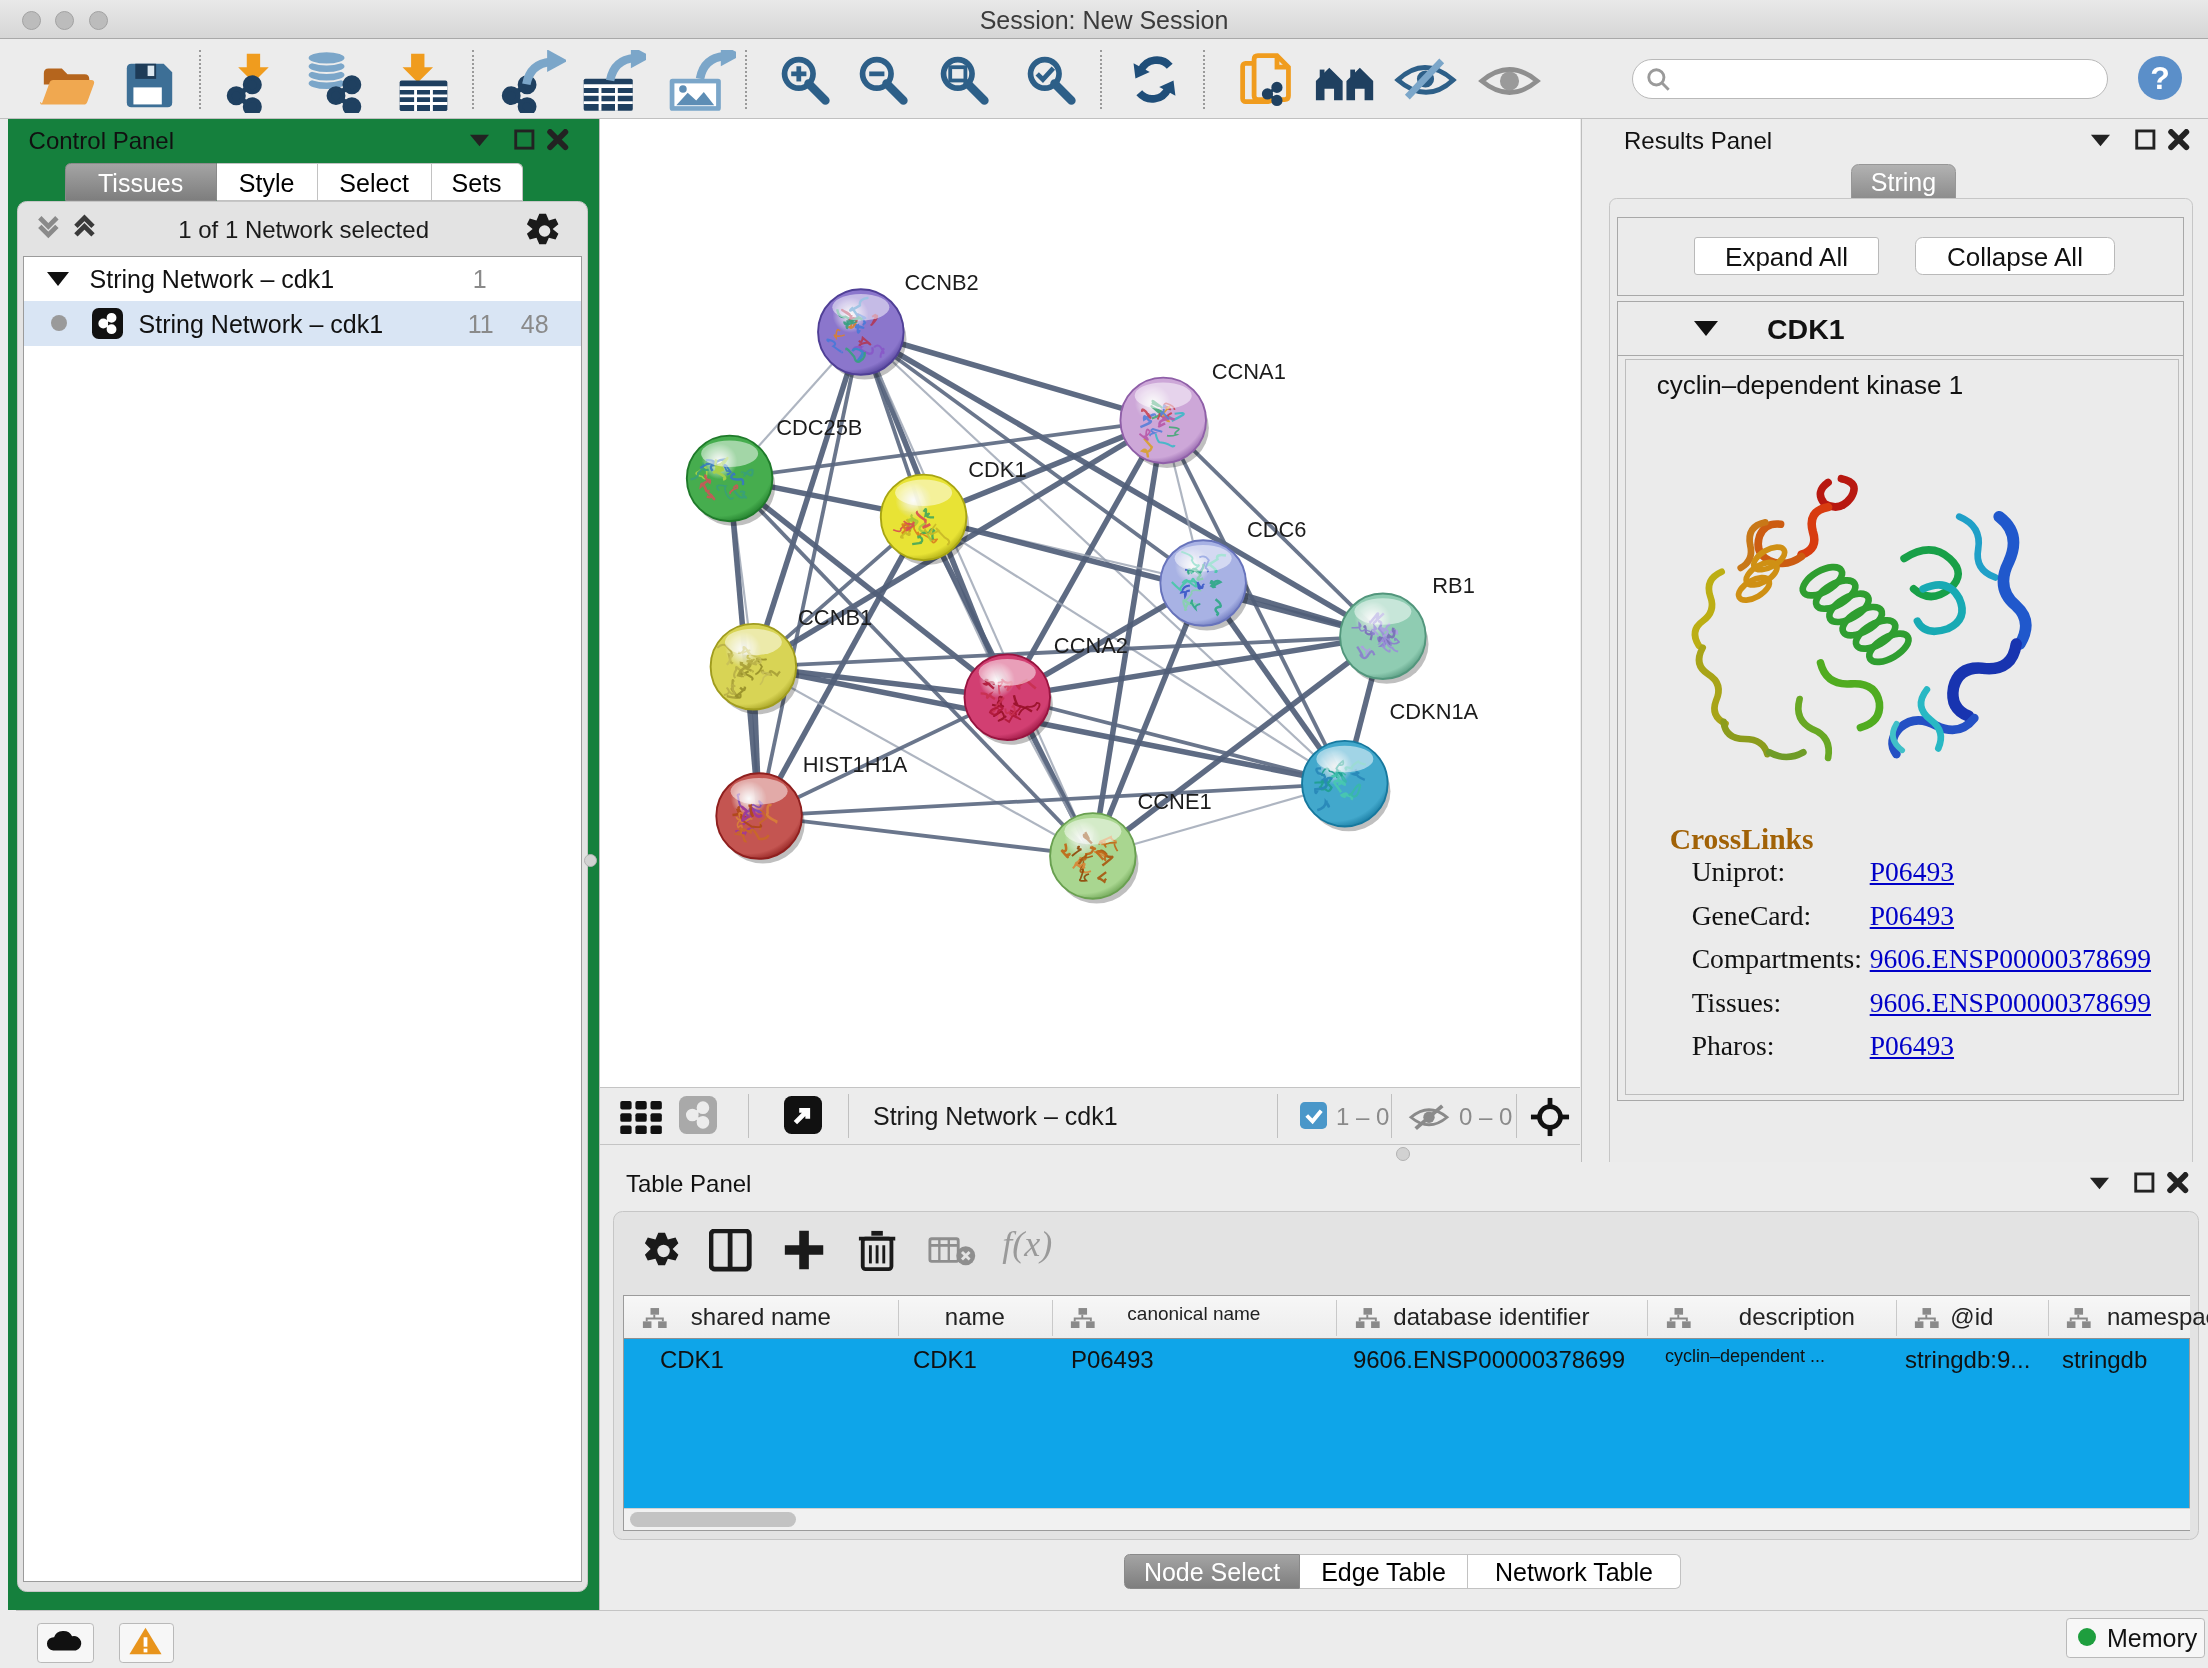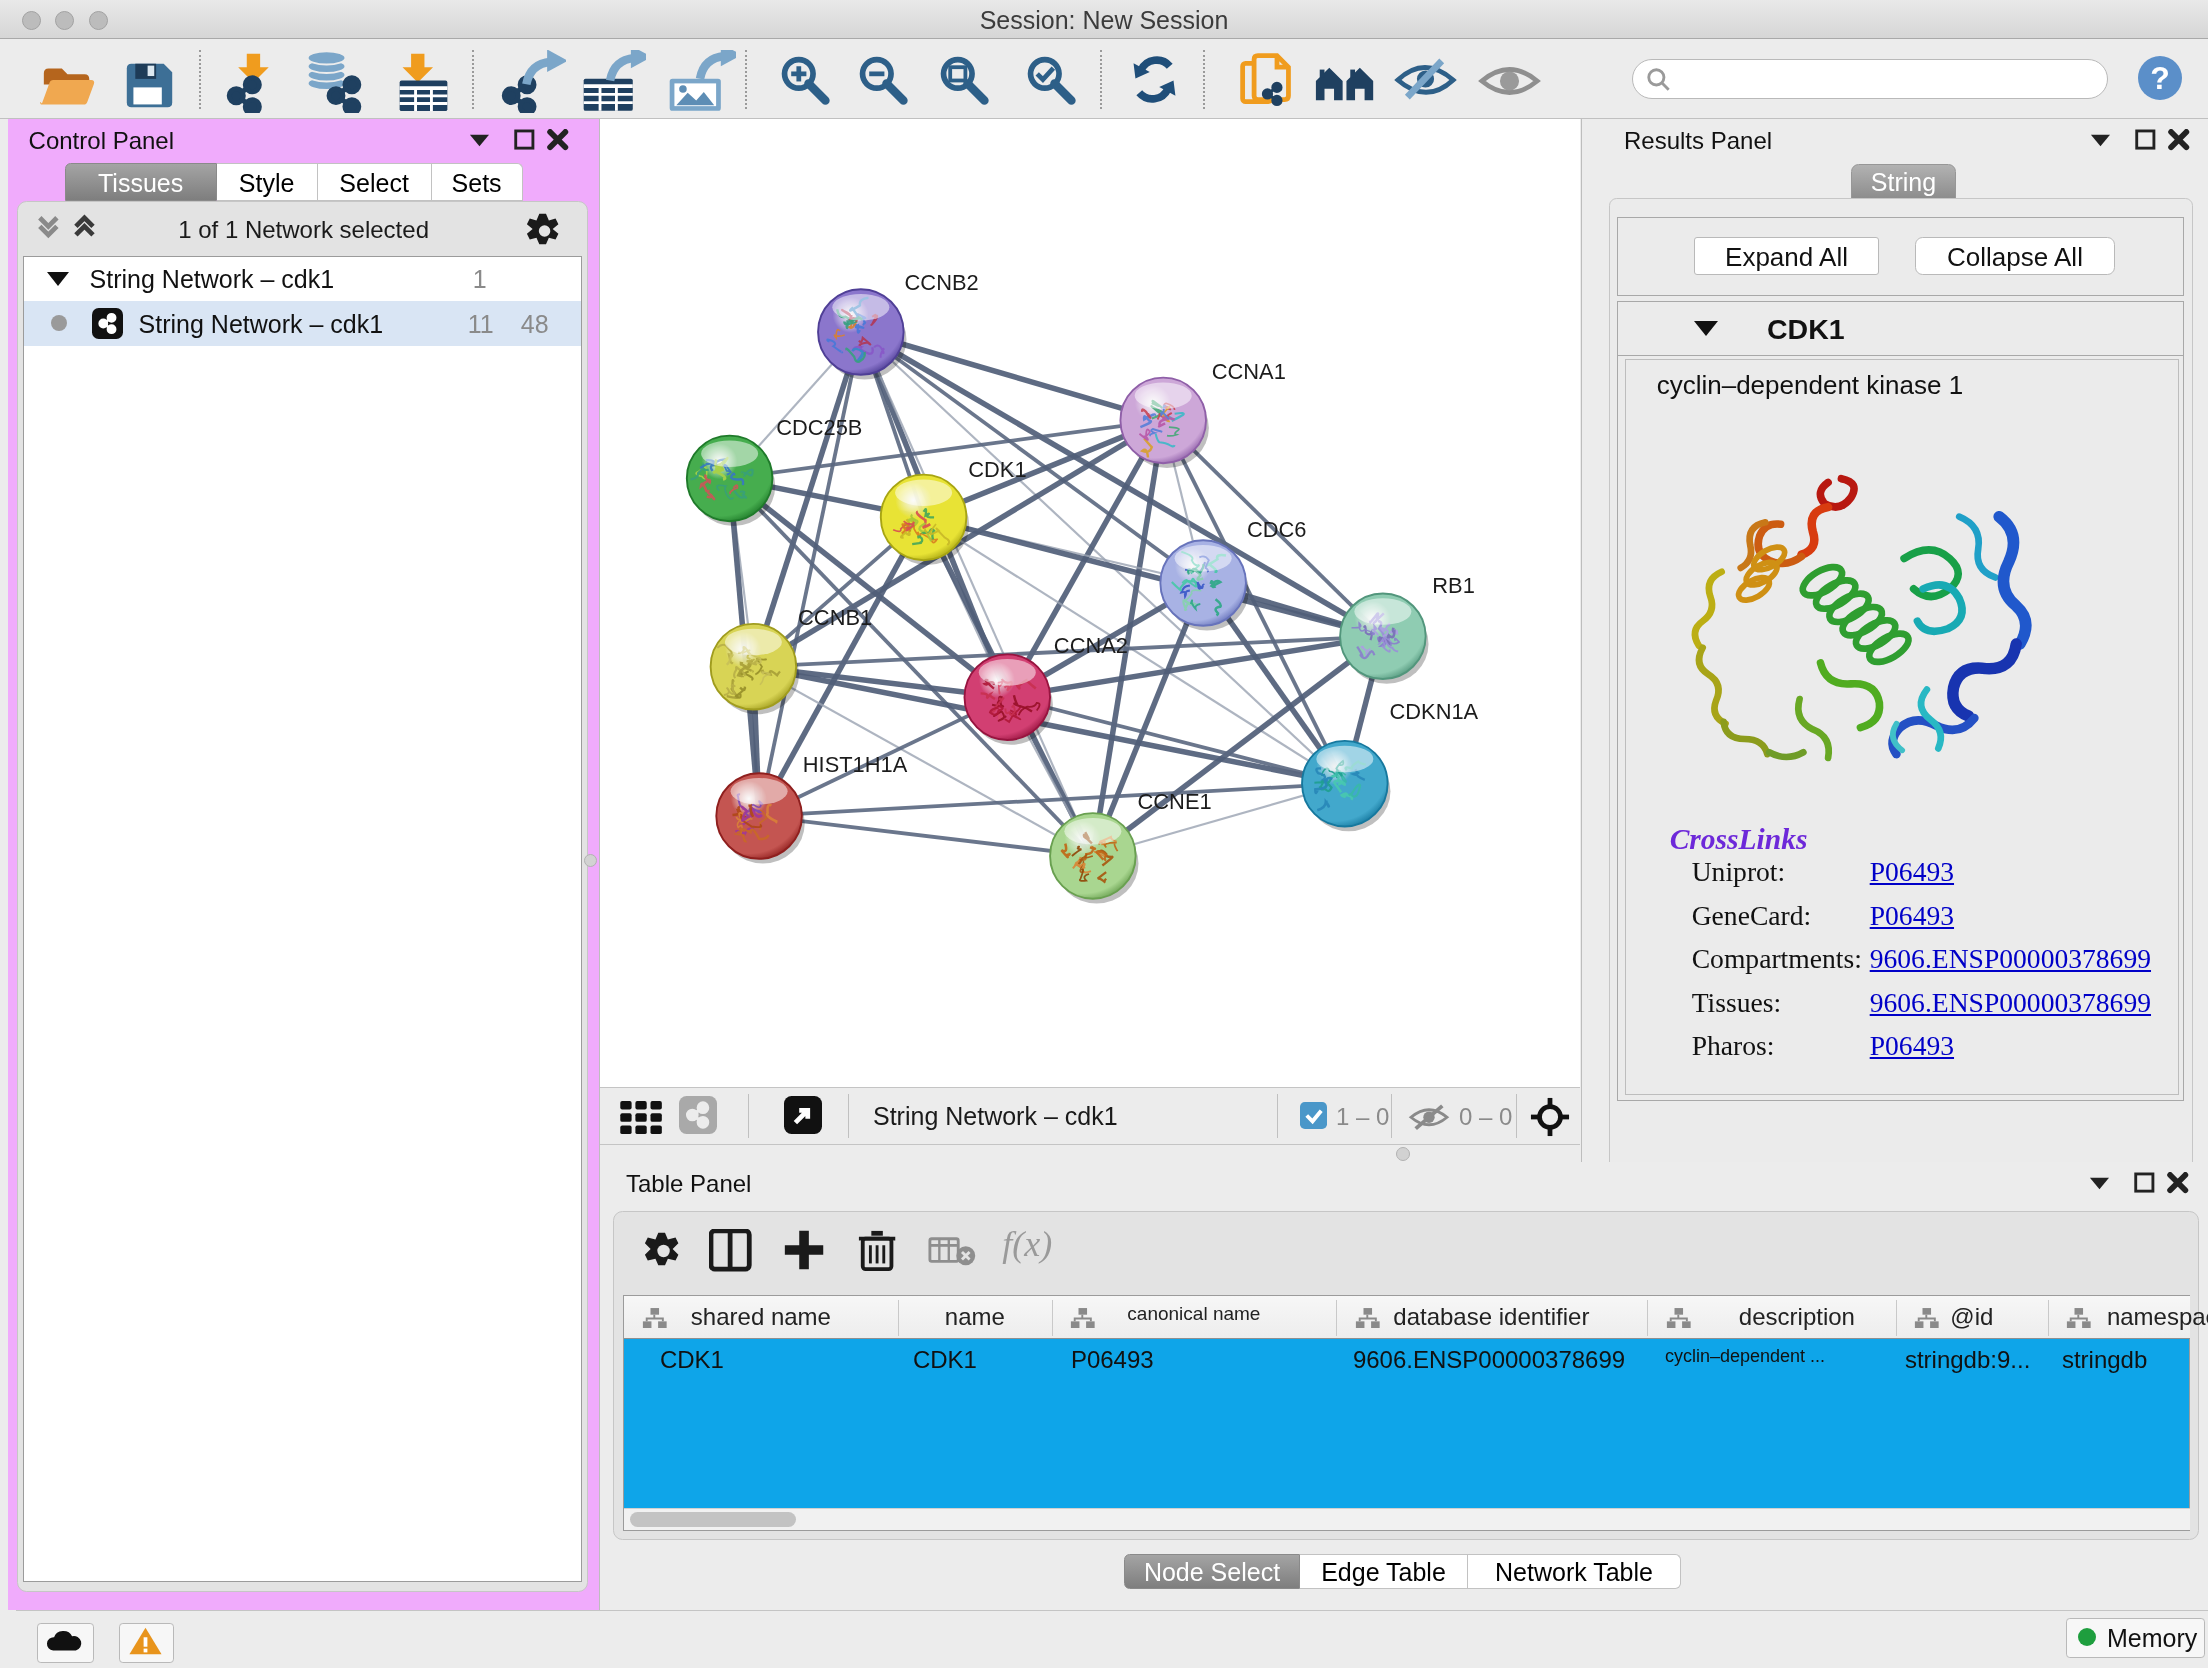--- a/index.html
+++ b/index.html
@@ -151,21 +151,21 @@
       </svg></div>
     <div class="abs" style="left:1632px;top:20px;width:476px;height:40px;background:#ffffff;border:1.9px solid #b9b9b9;border-radius:20px;">
 <svg width="28.5" height="28.5" viewBox="0 0 30 30" style="position:absolute;left:11.4px;top:4.8px;">
         <circle cx="13" cy="13" r="8" stroke="#9a9a9a" stroke-width="3" fill="none"></circle>
         <line x1="19" y1="19" x2="26" y2="26" stroke="#9a9a9a" stroke-width="3"></line>
       </svg>
 </div>
     <div class="abs" style="left:2138px;top:17px;width:44px;height:44px;border-radius:50%;background:#5b8fc9;color:#fff;font-size:32px;font-weight:bold;text-align:center;line-height:44px;">?</div>
   </div>
 <div class="abs" style="left:0;top:118px;width:2208px;height:1px;background:#c0c0c0;"></div>
-<div class="abs" style="left:7.6px;top:119px;width:592px;height:1491px;background:#f0abfc;border-right:1px solid #bdbdbd;">
+<div class="abs" style="left:7.6px;top:119px;width:592px;height:1491px;background:#15803d;border-right:1px solid #bdbdbd;">
     <div class="abs hdr" style="left:21px;top:7.6px;">Control Panel</div>
     <div class="abs" style="left:460px;top:9.5px;"><svg width="105" height="23" viewBox="0 0 110 24" style="">
         <path d="M 2 6 l 20 0 l -10 12 z" fill="#222"></path>
         <rect x="50" y="2" width="18" height="18" fill="none" stroke="#222" stroke-width="3"></rect>
         <path d="M 86 3 l 16 16 M 102 3 l -16 16" stroke="#222" stroke-width="6" stroke-linecap="round"></path>
       </svg></div>
     <div class="abs" style="left:57px;top:44px;width:457px;height:38px;">
 <div class="abs" style="left:0;top:0;width:152px;height:38px;background:linear-gradient(#a4a4a4,#7e7e7e);border:1px solid #8a8a8a;border-radius:5.7px 0 0 0;color:#fff;text-align:center;line-height:38px;font-size:25px;">Tissues</div>
 <div class="abs" style="left:152px;top:0;width:101px;height:38px;background:#fff;border:1px solid #c2c2c2;border-left:none;text-align:center;line-height:38px;font-size:25px;">Style</div>
 <div class="abs" style="left:253px;top:0;width:114px;height:38px;background:#fff;border:1px solid #c2c2c2;border-left:none;text-align:center;line-height:38px;font-size:25px;">Select</div>
@@ -687,21 +687,21 @@
             <path d="M 150 206 q 6 24 32 22 q 26 -2 30 20 q 2 20 -20 26" stroke="#50ac20" stroke-width="8" fill="none" stroke-linecap="round"></path>
             <path d="M 128 244 q -6 22 14 32 q 20 8 16 30" stroke="#68a824" stroke-width="7" fill="none" stroke-linecap="round"></path>
             <path d="M 258 128 q 26 -12 38 10 q 10 22 -12 32 q -24 8 -32 -8" stroke="#18aab4" stroke-width="8" fill="none" stroke-linecap="round"></path>
             <path d="M 296 52 q 24 10 20 34 q -4 22 18 30" stroke="#20a0c8" stroke-width="7" fill="none" stroke-linecap="round"></path>
             <path d="M 338 52 q 24 18 10 48 q -14 28 8 46 q 18 16 4 40" stroke="#2058cc" stroke-width="12" fill="none" stroke-linecap="round"></path>
             <path d="M 356 186 q -4 28 -32 26 q -28 -4 -34 20 q -4 22 16 30" stroke="#1834b0" stroke-width="12" fill="none" stroke-linecap="round"></path>
             <path d="M 312 264 q -16 20 -40 8 q -22 -12 -38 2 q -14 14 -4 28" stroke="#2450c4" stroke-width="9" fill="none" stroke-linecap="round"></path>
             <path d="M 262 234 q -14 18 4 32 q 16 12 8 30" stroke="#28b8c4" stroke-width="7" fill="none" stroke-linecap="round"></path>
             <path d="M 230 270 q -10 16 6 28" stroke="#40c0c8" stroke-width="6" fill="none" stroke-linecap="round"></path>
           </svg></div>
-        <div class="abs" style="left:44px;top:463px;font-family:'Liberation Serif',serif;font-size:29.5px;font-weight:bold;color:#6d28d9;font-style:italic;">CrossLinks</div>
+        <div class="abs" style="left:44px;top:463px;font-family:'Liberation Serif',serif;font-size:29.5px;font-weight:bold;color:#a16207;">CrossLinks</div>
         <div class="abs" style="left:66px;top:496px;font-family:'Liberation Serif',serif;font-size:27.6px;color:#111;">Uniprot:</div>
         <div class="abs" style="left:244px;top:496px;font-family:'Liberation Serif',serif;font-size:27.6px;color:#0000c8;text-decoration:underline;">P06493</div>
         <div class="abs" style="left:66px;top:540px;font-family:'Liberation Serif',serif;font-size:27.6px;color:#111;">GeneCard:</div>
         <div class="abs" style="left:244px;top:540px;font-family:'Liberation Serif',serif;font-size:27.6px;color:#0000c8;text-decoration:underline;">P06493</div>
         <div class="abs" style="left:66px;top:583px;font-family:'Liberation Serif',serif;font-size:27.6px;color:#111;">Compartments:</div>
         <div class="abs" style="left:244px;top:583px;font-family:'Liberation Serif',serif;font-size:27.6px;color:#0000c8;text-decoration:underline;">9606.ENSP00000378699</div>
         <div class="abs" style="left:66px;top:627px;font-family:'Liberation Serif',serif;font-size:27.6px;color:#111;">Tissues:</div>
         <div class="abs" style="left:244px;top:627px;font-family:'Liberation Serif',serif;font-size:27.6px;color:#0000c8;text-decoration:underline;">9606.ENSP00000378699</div>
         <div class="abs" style="left:66px;top:670px;font-family:'Liberation Serif',serif;font-size:27.6px;color:#111;">Pharos:</div>
         <div class="abs" style="left:244px;top:670px;font-family:'Liberation Serif',serif;font-size:27.6px;color:#0000c8;text-decoration:underline;">P06493</div>

